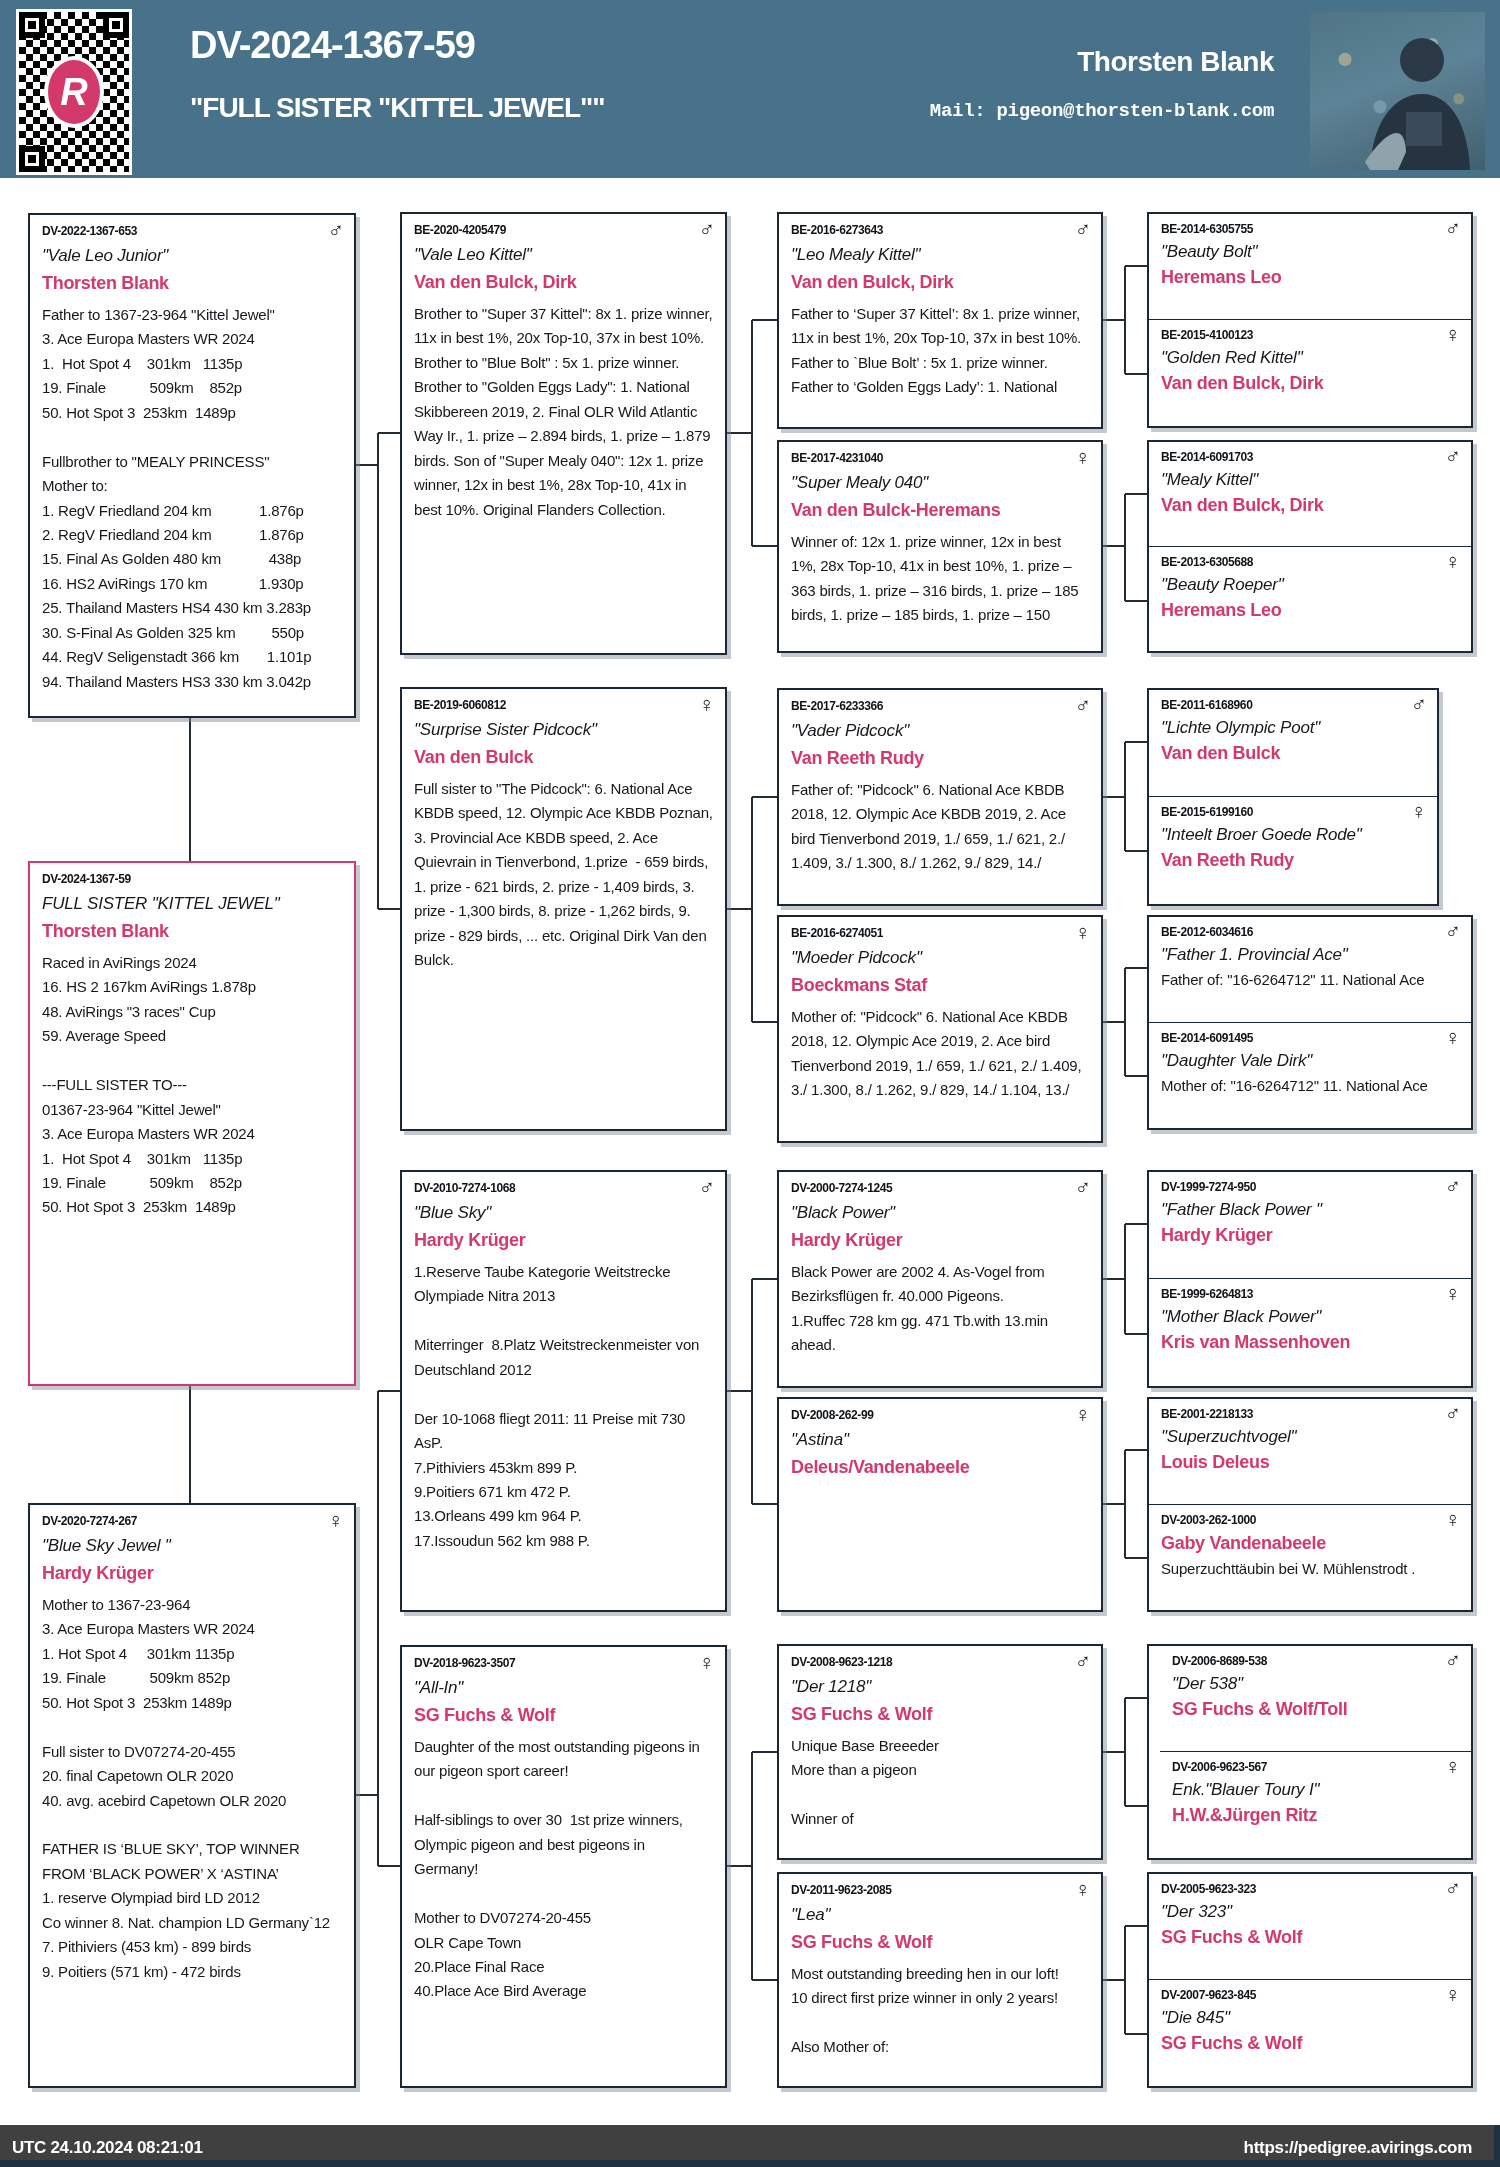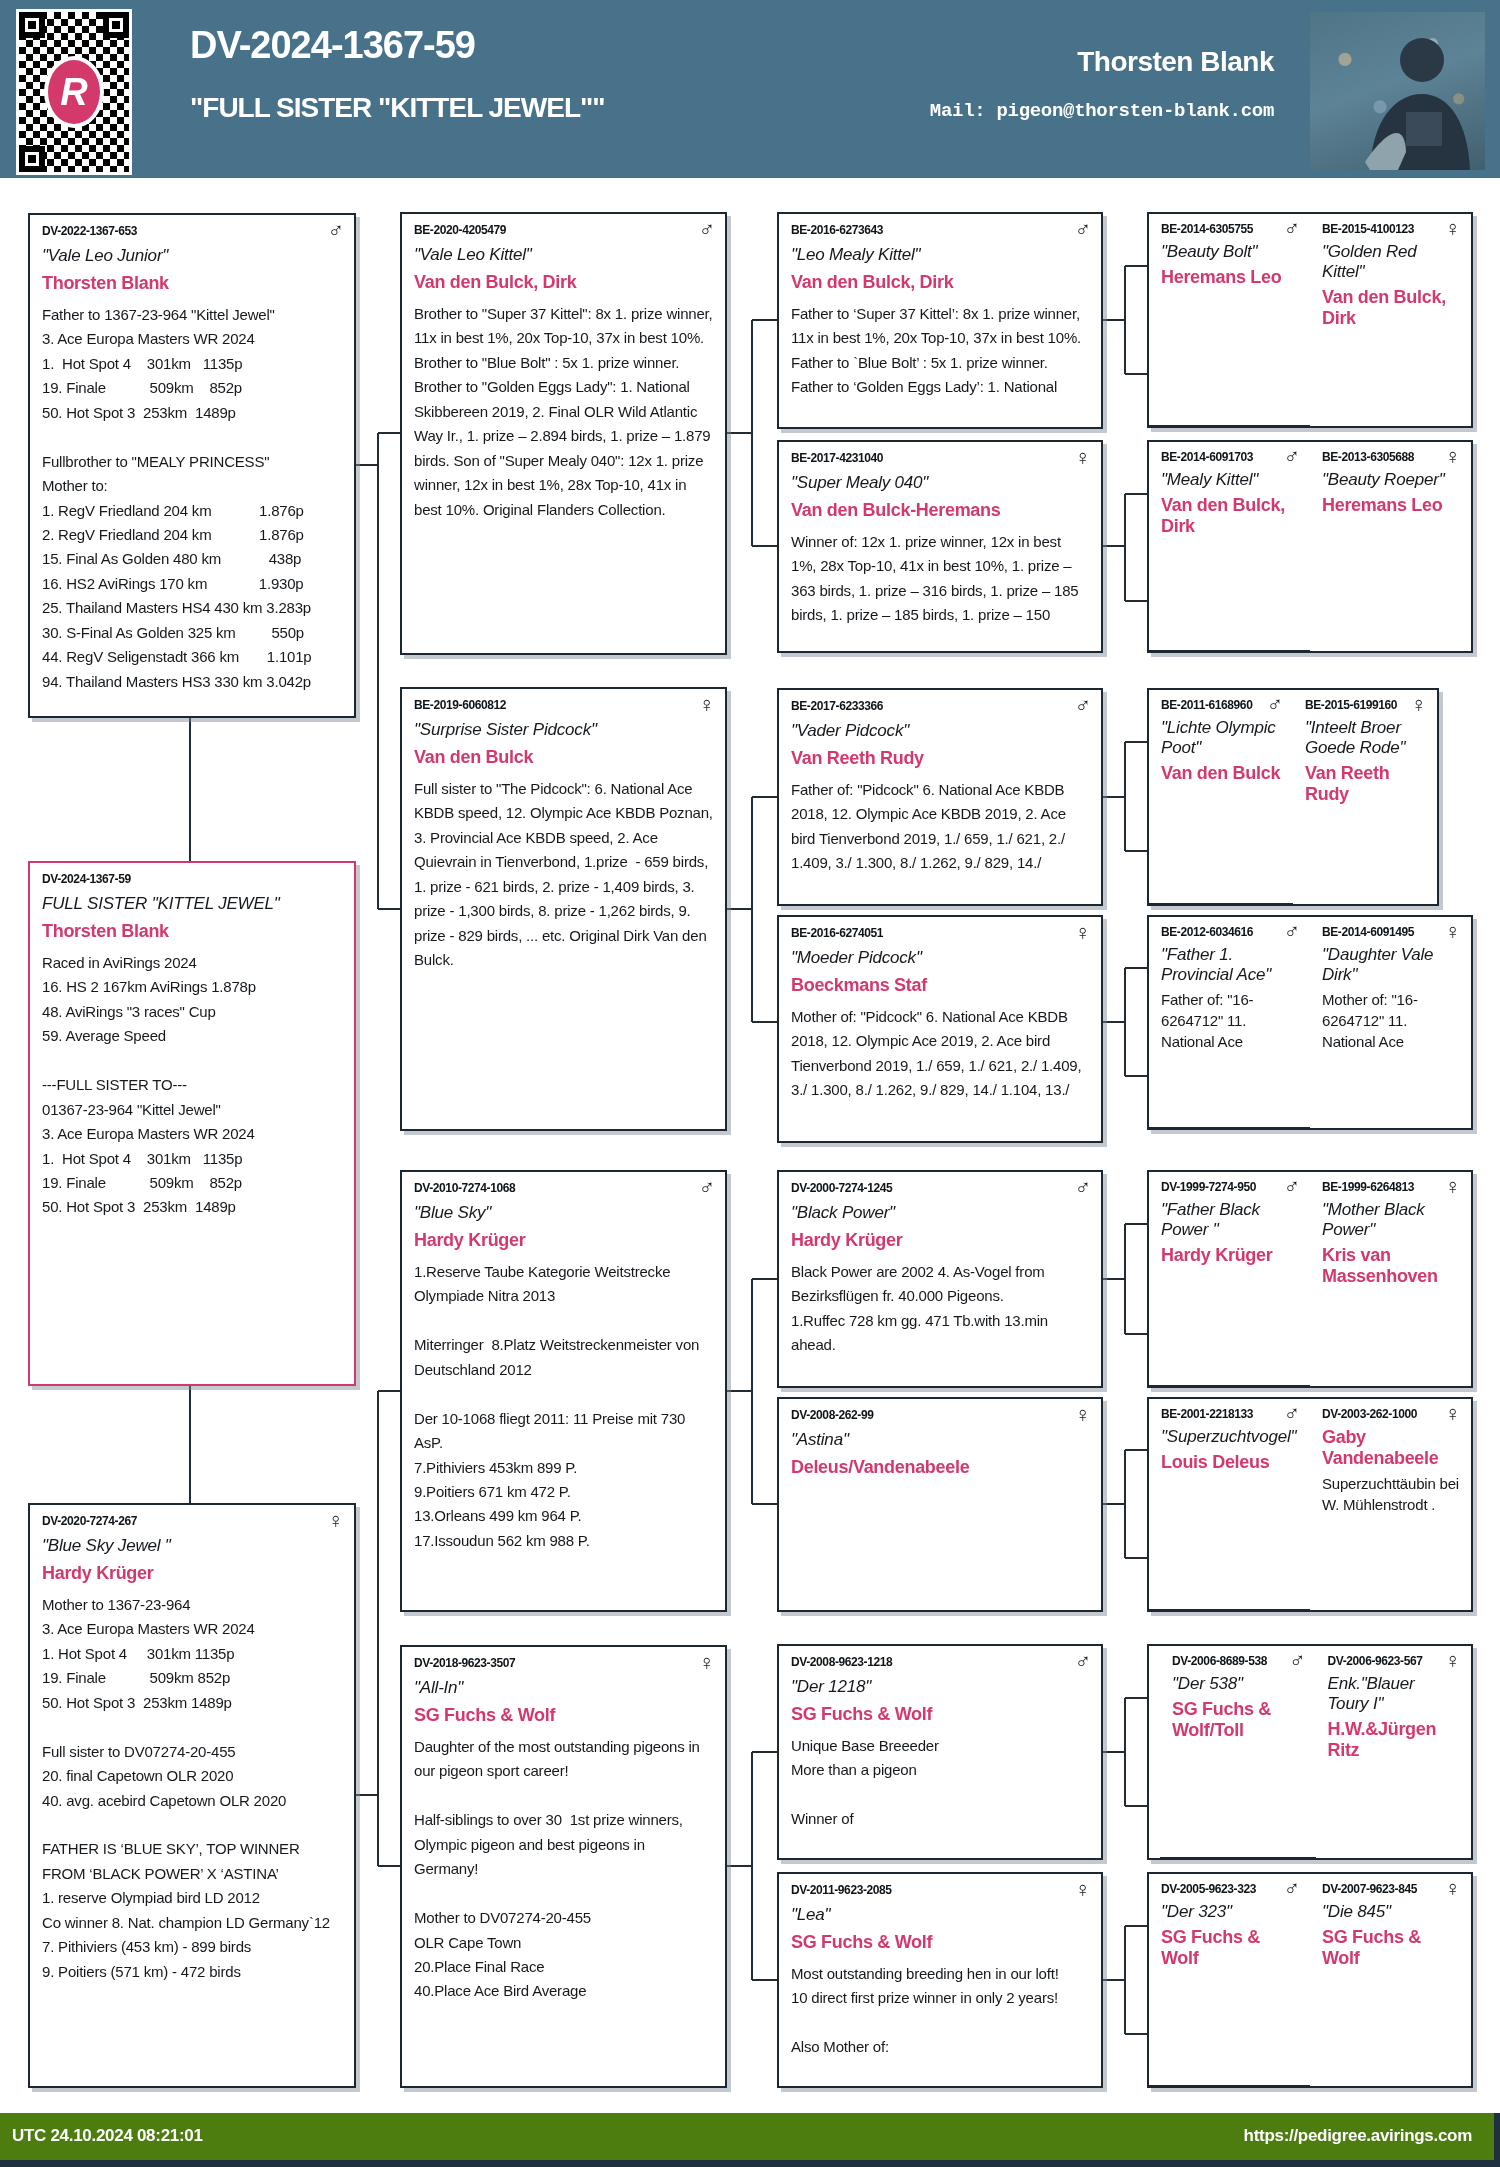--- a/index.html
+++ b/index.html
@@ -28,38 +28,38 @@
         radial-gradient(circle at 85% 55%,rgba(190,170,120,.5) 0 5px,transparent 6px),
         radial-gradient(circle at 40% 60%,rgba(150,180,200,.5) 0 6px,transparent 7px),
         linear-gradient(160deg,#4e7486 0%,#5d8396 45%,#41606f 100%);}
   .photo svg{position:absolute;left:0;top:0;}
 
   
   .pbox{position:absolute;background:#fff;border:2px solid #1b2733;box-sizing:border-box;
         padding:6px 12px;box-shadow:4px 4px 0 rgba(125,136,148,.45);}
   .pbox.subject{border-color:#d4396b;}
   .pair{position:absolute;background:#fff;border:2px solid #1b2733;box-sizing:border-box;
-        box-shadow:4px 4px 0 rgba(125,136,148,.45);display:flex;flex-direction:row;}
+        box-shadow:4px 4px 0 rgba(125,136,148,.45);display:flex;flex-direction:column;}
   .pair .pbox{position:relative;border:none;box-shadow:none;flex:1 1 50%;padding:5px 12px;}
   .pair .pbox:first-child{border-bottom:1px solid #1b2733;}
   .boxhead{position:relative;padding-right:26px;}
   .ring{font-size:12px;font-weight:bold;color:#0f1418;letter-spacing:-0.4px;}
   .sex{position:absolute;top:-1px;right:-2px;font-size:22px;line-height:22px;color:#1a1a1a;}
   .pname{font-style:italic;font-size:17px;color:#15191d;margin-top:7px;letter-spacing:-0.2px;}
   .breeder{color:#d4396b;font-size:18px;font-weight:bold;margin-top:7px;letter-spacing:-0.3px;}
   .pbody{font-size:15px;color:#15191d;margin-top:9px;line-height:1.63;
          white-space:pre-wrap;letter-spacing:-0.2px;}
   .pair .pname,.pair .breeder{margin-top:5px;}
   .pair .pbody{margin-top:4px;line-height:1.4;}
 
   
   .cline{position:absolute;background:#232b33;}
 
   
-  .footer{position:absolute;left:0;bottom:0;width:100%;height:54px;background:#4d7c0f;
+  .footer{position:absolute;left:0;bottom:0;width:100%;height:42px;background:#404040;
           border-bottom:7px solid #1f3040;border-right:6px solid #1f3040;box-sizing:border-box;}
   .f-left{position:absolute;left:12px;top:13px;color:#fff;font-size:17px;font-weight:bold;letter-spacing:-0.3px;}
   .f-right{position:absolute;right:22px;top:13px;color:#fff;font-size:17px;font-weight:bold;
            letter-spacing:-0.3px;text-decoration:none;}
 </style>
 </head>
 <body>
 
 <div class="page">
 

